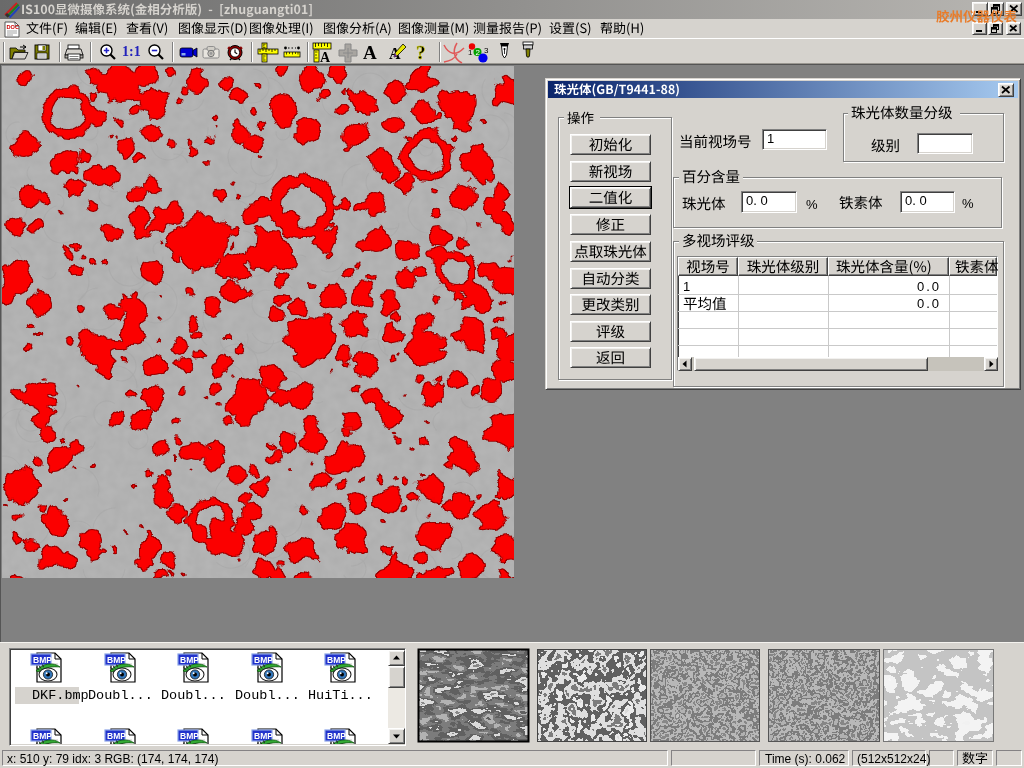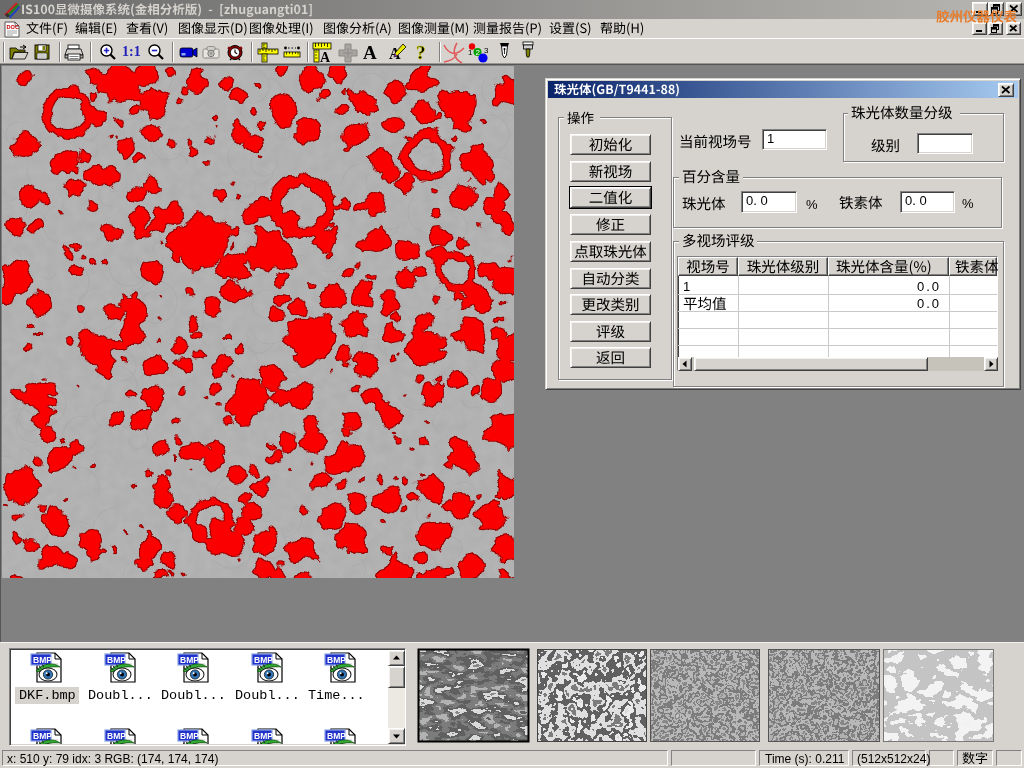--- a/index.html
+++ b/index.html
@@ -1222,21 +1222,21 @@
   </svg>
 <div class="abs" style="left:0;top:747px;width:1024px;height:21px;background:#d6d3ce"></div>
 <div class="abs" style="left:2px;top:750px;width:666px;height:16px;border:1px solid;border-color:#848284 #fff #fff #848284"></div>
 <div class="abs" style="left:671px;top:750px;width:85px;height:16px;border:1px solid;border-color:#848284 #fff #fff #848284"></div>
 <div class="abs" style="left:759px;top:750px;width:90px;height:16px;border:1px solid;border-color:#848284 #fff #fff #848284"></div>
 <div class="abs" style="left:852px;top:750px;width:74px;height:16px;border:1px solid;border-color:#848284 #fff #fff #848284"></div>
 <div class="abs" style="left:929px;top:750px;width:25px;height:16px;border:1px solid;border-color:#848284 #fff #fff #848284"></div>
 <div class="abs" style="left:957px;top:750px;width:36px;height:16px;border:1px solid;border-color:#848284 #fff #fff #848284"></div>
 <div class="abs" style="left:996px;top:750px;width:26px;height:16px;border:1px solid;border-color:#848284 #fff #fff #848284"></div>
 <div class="abs" style="left:7px;top:752px;font-size:12px;color:#000">x: 510 y: 79 idx: 3 RGB: (174, 174, 174)</div>
-<div class="abs" style="left:765px;top:752px;font-size:12px;color:#000">Time (s): 0.211</div>
+<div class="abs" style="left:765px;top:752px;font-size:12px;color:#000">Time (s): 0.062</div>
 <div class="abs" style="left:857px;top:752px;font-size:12px;color:#000">(512x512x24)</div>
 <div class="abs" style="left:545px;top:78px;width:476px;height:312px;background:#d6d3ce;border:1px solid;border-color:#d6d3ce #404040 #404040 #d6d3ce;box-shadow:inset 1px 1px 0 #fff, inset -1px -1px 0 #808080"></div>
 <div class="abs" style="left:548px;top:81px;width:470px;height:17px;background:linear-gradient(90deg,#0a246a,#a6caf0)"></div>
 <div style="position:absolute;left:998px;top:83px;width:16px;height:14px;background:#d6d3ce;border:1px solid;border-color:#fff #404040 #404040 #fff;box-shadow:inset 1px 1px 0 #f2f1ef, inset -1px -1px 0 #808080">
     <svg width="14" height="12" viewBox="0 0 14 12" style="position:absolute;left:0;top:0">
       <path d="M3 2.5 L10.5 9 M10.5 2.5 L3 9" stroke="#000" stroke-width="1.7"></path>
     </svg>
   </div>
 <div style="position:absolute;left:558px;top:117px;width:114px;height:263px;border:1px solid #808080;box-shadow:1px 1px 0 #fff, inset 1px 1px 0 #fff"></div>
 <div class="abs" style="left:564px;top:111px;width:36px;height:13px;background:#d6d3ce"></div>
@@ -1682,17 +1682,17 @@
       <use href="#g71" transform="translate(683.0,309.0) scale(0.1450)"></use>
       <use href="#g72" transform="translate(697.5,309.0) scale(0.1450)"></use>
       <use href="#g58" transform="translate(712.0,309.0) scale(0.1450)"></use>
     </g>
     <g>
       <use href="#g44" transform="translate(962.0,763.0) scale(0.1300)"></use>
       <use href="#g73" transform="translate(975.0,763.0) scale(0.1300)"></use>
     </g>
   </svg>
 <div class="abs" style="left:0;top:688px;width:406px;height:17px;z-index:6;font-family:'Liberation Mono',monospace;font-size:13.5px;color:#000">
-    <span style="position:absolute;left:19px">DKF.bmp</span>
+    <span style="position:absolute;left:32px">DKF.bmp</span>
     <span style="position:absolute;left:88px">Doubl...</span>
     <span style="position:absolute;left:161px">Doubl...</span>
     <span style="position:absolute;left:235px">Doubl...</span>
-    <span style="position:absolute;left:308px">Time...</span>
+    <span style="position:absolute;left:308px">HuiTi...</span>
   </div>
 </body></html>

